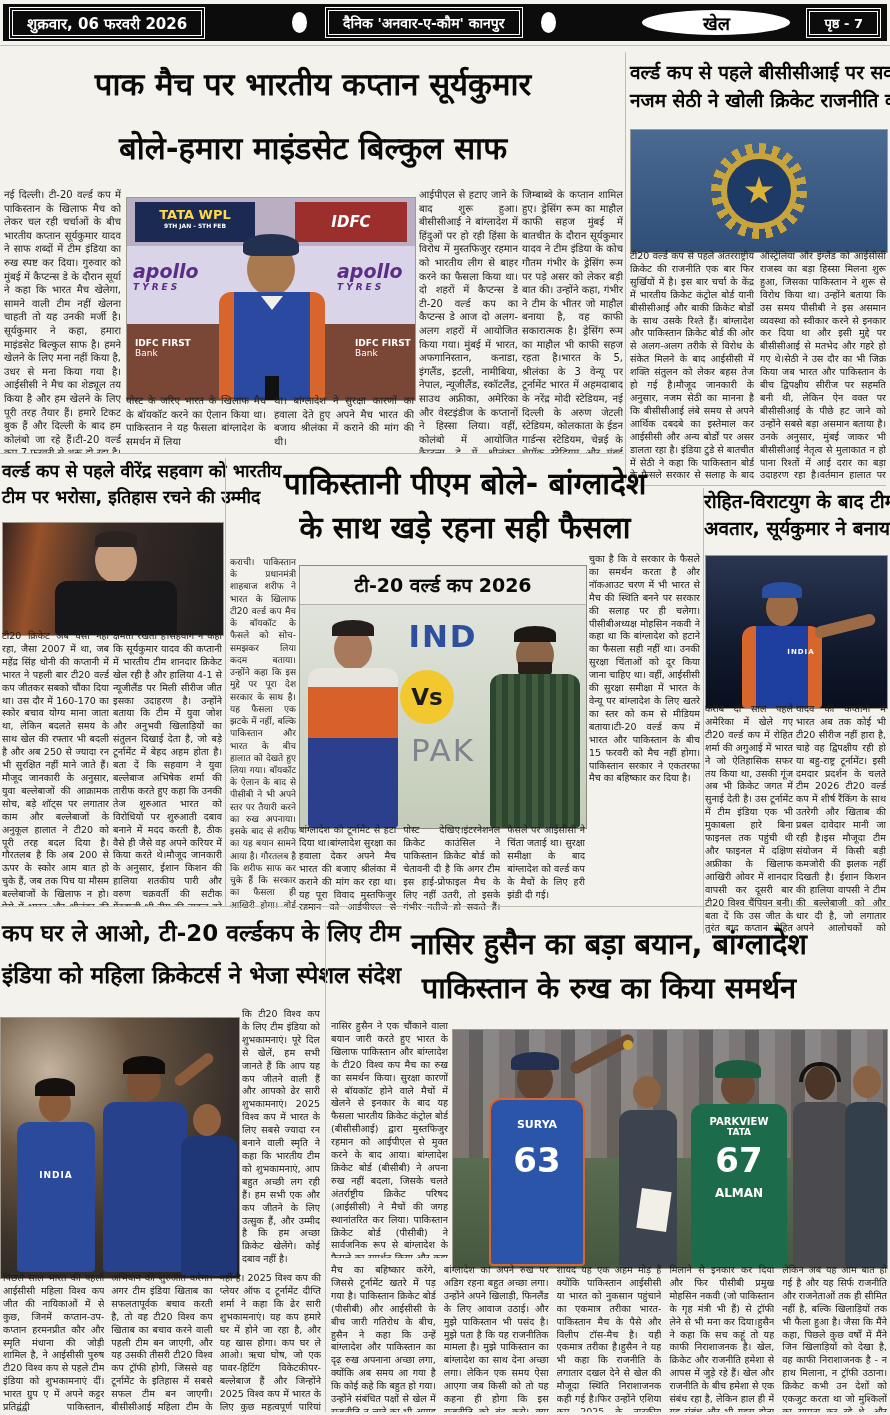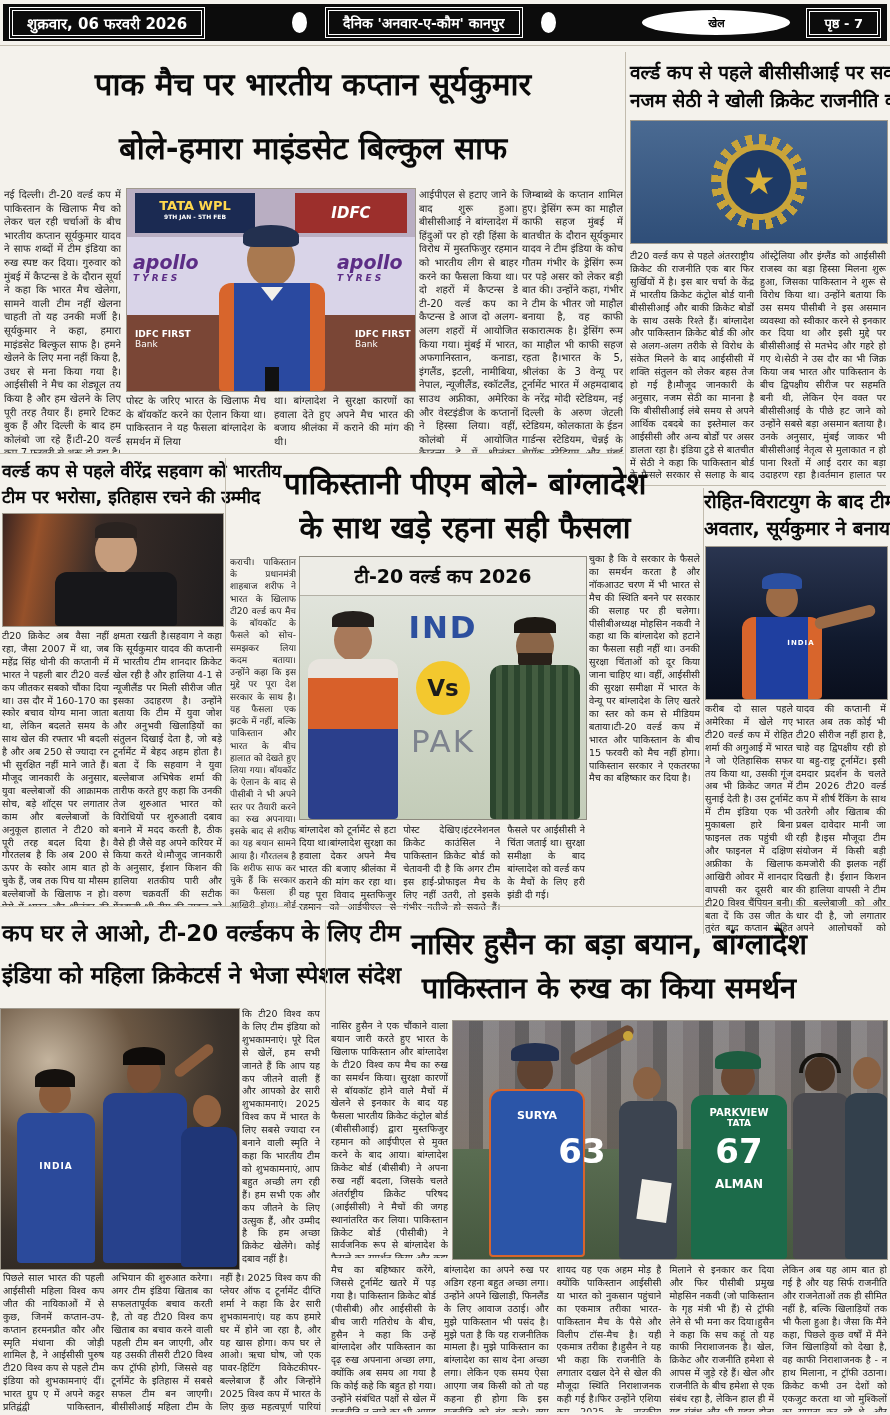--- a/index.html
+++ b/index.html
@@ -2,31 +2,31 @@
 <html><head>
 <meta charset="utf-8">
 <style>
   html,body{margin:0;padding:0;background:#e9e6de;}
   .page{position:relative;width:890px;height:1415px;margin:0 auto;background:#f4f2ec;
         font-family:"DejaVu Sans","Liberation Sans",sans-serif;color:#1c1c1c;overflow:hidden;}
   .abs{position:absolute;}
   .col{font-size:10px;line-height:1.36;text-align:justify;color:#1d1d1d;overflow:hidden;word-break:break-word;}
   .headline{font-weight:bold;color:#0a0a0a;text-align:center;}
   .hl-line{display:block;white-space:nowrap;}
-  .photo{position:absolute;overflow:hidden;background:#999;border:1px solid #a09a8e;}
+  .photo{position:absolute;overflow:hidden;background:#999;border:1px solid #a09a8e;margin-top:9px;}
   .rule-h{position:absolute;border-top:1px solid #c2bcae;height:0;}
   .rule-v{position:absolute;border-left:1px solid #c2bcae;width:0;}
   
   .masthead{position:absolute;left:3px;top:4px;width:884px;height:37px;background:#0c0c0c;
             display:flex;align-items:center;padding:0 6px;box-sizing:border-box;}
   .wbox{border:1px solid #fff;padding:2px;}
   .wbox .inner{border:1px solid #fff;padding:2px 14px;color:#fff;font-weight:bold;white-space:nowrap;}
   .dot{width:15px;height:21px;background:#fff;border-radius:50%;}
   .oval{width:148px;height:25px;background:#fff;border-radius:50%;display:flex;align-items:center;justify-content:center;
-        color:#000;font-weight:bold;font-size:11px;}
+        color:#000;font-weight:bold;font-size:18px;}
   .spacer{flex:1;}
   
   .fig{position:absolute;}
   .head{position:absolute;border-radius:50%;background:#b07c54;}
   .torso{position:absolute;border-radius:12px 12px 4px 4px;}
   .jersey-txt{position:absolute;color:#fff;font-weight:bold;text-align:center;width:100%;}
   .star{width:30px;height:30px;background:#d9b23c;
         clip-path:polygon(50% 0%,61% 35%,98% 35%,68% 57%,79% 91%,50% 70%,21% 91%,32% 57%,2% 35%,39% 35%);}
 </style>
 </head>
@@ -155,21 +155,21 @@
 
     <div class="fig" style="left:186px;top:56px;width:96px;height:206px;">
       <div class="head" style="left:30px;top:12px;width:38px;height:42px;background:#8a6548;"></div>
       <div class="abs" style="left:28px;top:4px;width:42px;height:16px;background:#1d1813;border-radius:50% 50% 0 0;"></div>
       <div class="abs" style="left:32px;top:40px;width:34px;height:18px;background:#2a2019;border-radius:0 0 50% 50%;"></div>
       <div class="torso" style="left:4px;top:52px;width:90px;height:154px;
            background:repeating-linear-gradient(90deg,#2c452e 0 6px,#435c40 6px 12px);"></div>
     </div>
     <div class="abs" style="left:100px;top:52px;width:86px;text-align:center;font-size:31px;font-weight:bold;
          color:#2d4f9e;letter-spacing:2px;">IND</div>
-    <div class="abs" style="left:116px;top:104px;width:54px;height:54px;border-radius:50%;background:#f3c82e;
+    <div class="abs" style="left:100px;top:104px;width:54px;height:54px;border-radius:50%;background:#f3c82e;
          display:flex;align-items:center;justify-content:center;font-size:23px;font-weight:bold;color:#1c1c1c;">Vs</div>
     <div class="abs" style="left:100px;top:166px;width:86px;text-align:center;font-size:31px;font-weight:normal;
          color:#7e838e;letter-spacing:2px;">PAK</div>
   </div>
 
   <div class="abs" style="left:589px;top:548px;width:111px;height:364px;overflow:hidden;">
     <div class="col" style="margin-top:5px;font-size:9.5px;height:270px;">चुका है कि वे सरकार के फैसले का समर्थन करता है और नॉकआउट चरण में भी भारत से मैच की स्थिति बनने पर सरकार की सलाह पर ही चलेगा। पीसीबीअध्यक्ष मोहसिन नकवी ने कहा था कि बांग्लादेश को हटाने का फैसला सही नहीं था। उनकी सुरक्षा चिंताओं को दूर किया जाना चाहिए था। वहीं, आईसीसी की सुरक्षा समीक्षा में भारत के वेन्यू पर बांग्लादेश के लिए खतरे का स्तर को कम से मीडियम बताया।टी-20 वर्ल्ड कप में भारत और पाकिस्तान के बीच 15 फरवरी को मैच नहीं होगा। पाकिस्तान सरकार ने एकतरफा मैच का बहिष्कार कर दिया है।</div>
   </div>
 
   <div class="abs" style="left:299px;top:824px;width:286px;height:86px;display:flex;gap:7px;">
@@ -245,21 +245,21 @@
                     linear-gradient(rgba(90,100,130,0.35),rgba(60,60,55,0.15));background-blend-mode:overlay;"></div>
     <div class="abs" style="left:0;top:128px;width:434px;height:110px;background:linear-gradient(#5a6d52,#46583f);"></div>
 
     <div class="fig" style="left:28px;top:24px;width:120px;height:214px;">
       <div class="abs" style="left:86px;top:-6px;width:70px;height:12px;background:#6b4a35;border-radius:6px;transform:rotate(-28deg);"></div>
       <div class="abs" style="left:142px;top:-14px;width:10px;height:10px;border-radius:50%;background:#c9a43a;"></div>
       <div class="head" style="left:36px;top:6px;width:36px;height:40px;background:#5f4332;"></div>
       <div class="abs" style="left:30px;top:-2px;width:48px;height:18px;background:#23304f;border-radius:50% 50% 10% 10%;"></div>
       <div class="torso" style="left:8px;top:44px;width:96px;height:168px;background:#2b55a8;border:2px solid #d8652c;box-sizing:border-box;">
         <div class="jersey-txt" style="top:18px;font-size:11px;">SURYA</div>
-        <div class="jersey-txt" style="top:40px;font-size:34px;padding-left:45px;">63</div>
+        <div class="jersey-txt" style="top:40px;font-size:34px;">63</div>
       </div>
     </div>
 
     <div class="fig" style="left:160px;top:40px;width:70px;height:198px;">
       <div class="head" style="left:20px;top:6px;width:28px;height:32px;background:#8a6244;"></div>
       <div class="torso" style="left:6px;top:40px;width:58px;height:158px;background:#3c4450;"></div>
       <div class="abs" style="left:26px;top:120px;width:30px;height:40px;background:#f2efe6;transform:rotate(8deg);"></div>
     </div>
 
     <div class="fig" style="left:228px;top:30px;width:120px;height:208px;">

